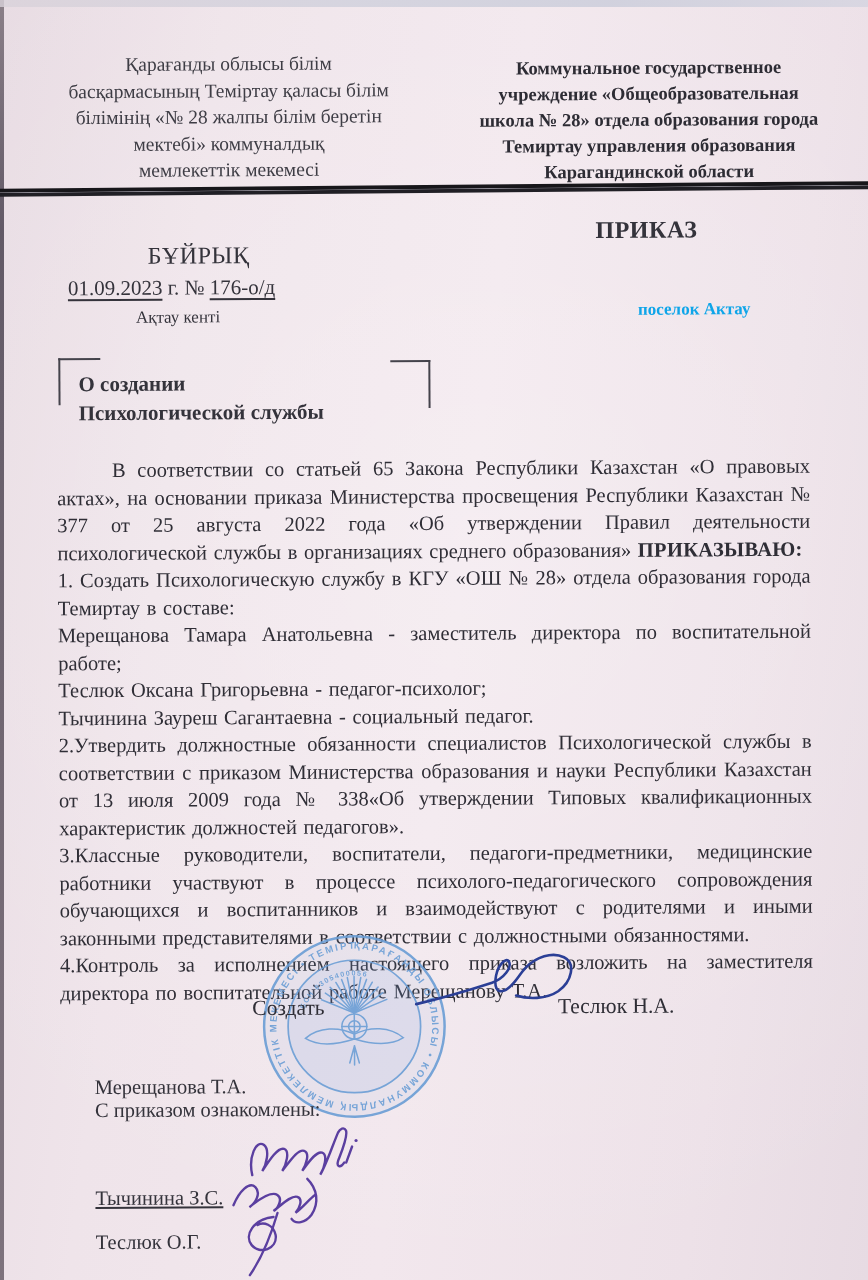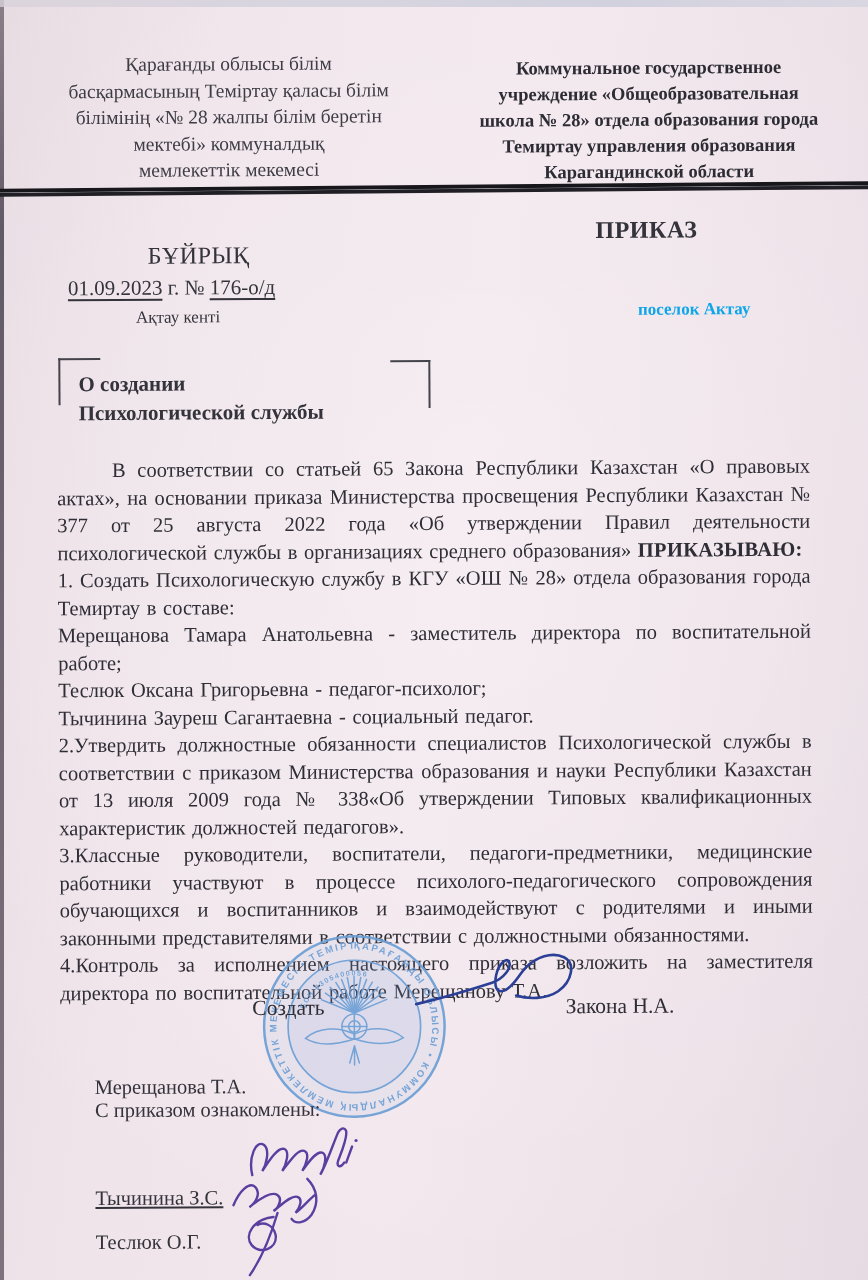--- a/index.html
+++ b/index.html
@@ -170,21 +170,21 @@
       <line x1="100" y1="87" x2="100" y2="113"></line>
       <line x1="87" y1="100" x2="113" y2="100"></line>
       <path d="M100,108 C84,100 63,100 49,112 C63,121 84,118 100,113 Z"></path>
       <path d="M100,108 C116,100 137,100 151,112 C137,121 116,118 100,113 Z"></path>
       <path d="M100,120 L95,138 M100,120 L100,140 M100,120 L105,138"></path>
     </g>
   </svg>
 
   <div class="sign-row">
     <span>Создать</span>
-    <span>Закона Н.А.</span>
+    <span>Теслюк Н.А.</span>
   </div>
 
   <svg class="dir-sig-svg" viewBox="0 0 175 88">
     <g stroke="#2b3f96" stroke-width="2.6" fill="none" stroke-linecap="round">
       <path d="M4,62 C30,56 58,48 80,41 C92,37 100,26 97,20 C94,15 86,24 84,34 C82,44 84,52 92,49 C102,45 106,34 114,26 C124,16 140,10 152,16 C164,22 160,40 146,50 C134,58 116,58 104,54"></path>
     </g>
   </svg>
 
   <div class="ack-title">С приказом ознакомлены:</div>
   <div class="ack-name n1">Мерещанова Т.А.</div>

